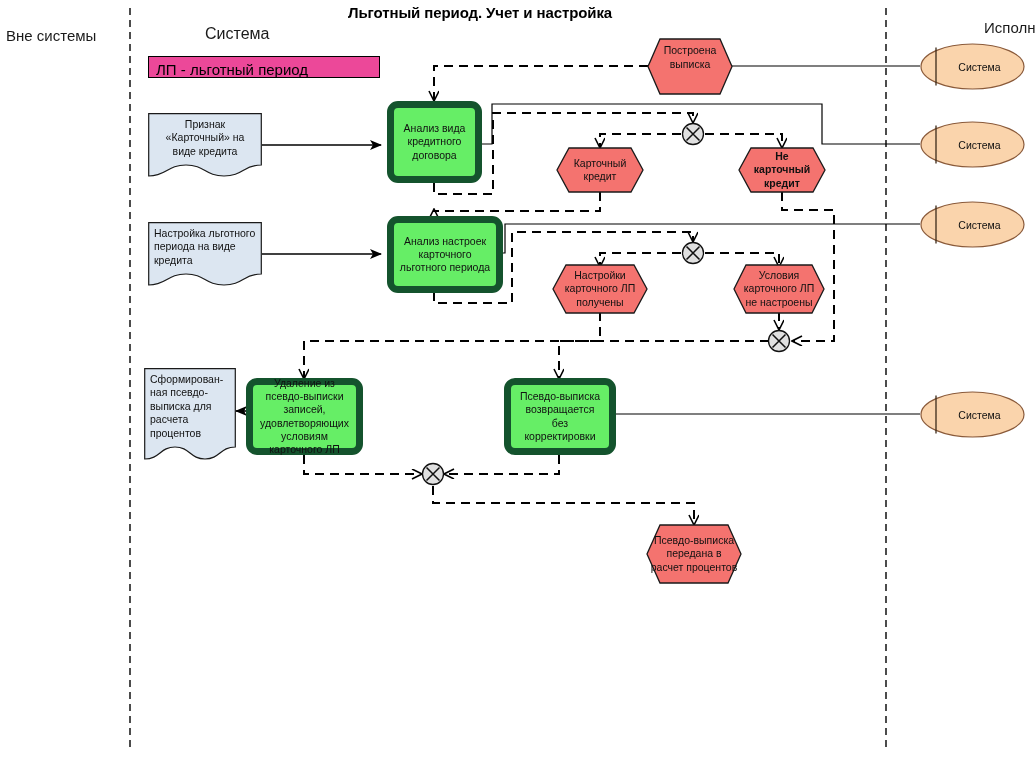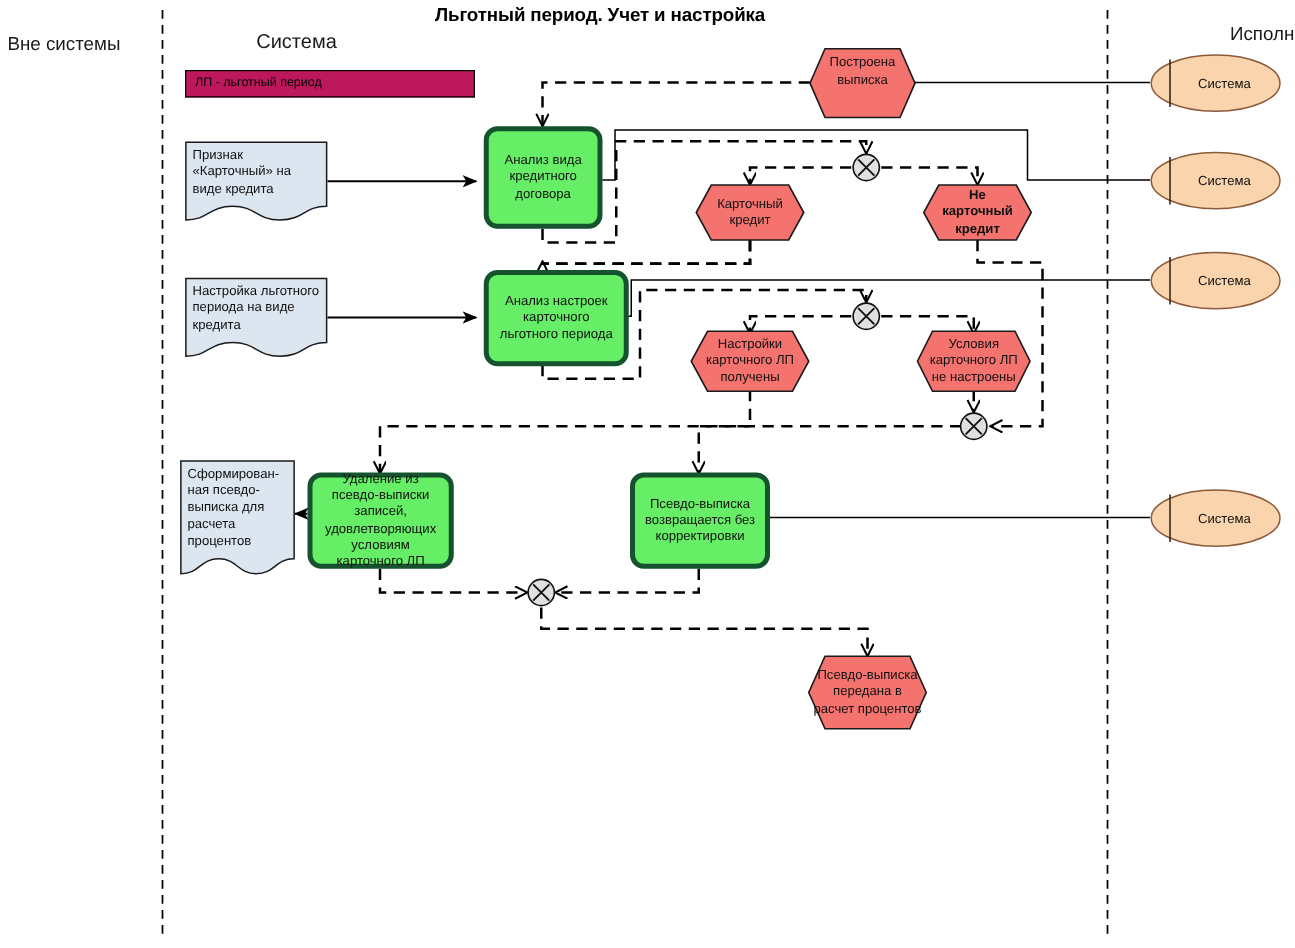--- a/index.html
+++ b/index.html
@@ -35,31 +35,31 @@
   .lane-label {
     position: absolute;
     font-size: 15px;
     white-space: nowrap;
     color: #1a1a1a;
   }
   .legend-box {
     position: absolute;
     box-sizing: border-box;
     border: 1px solid #000;
-    background: #be185d;
-    font-size: 10px;
+    background: #ec4899;
+    font-size: 15px;
     padding: 4px 7px;
     line-height: 1.2;
   }
   
   .proc {
     position: absolute;
     box-sizing: border-box;
     background: #66ee66;
-    border: 4px solid #14532d;
+    border: 7px solid #14532d;
     border-radius: 11px;
     display: flex;
     align-items: center;
     justify-content: center;
     text-align: center;
     font-size: 10.5px;
     line-height: 1.25;
     padding: 3px 5px;
     color: #111;
   }
@@ -198,21 +198,21 @@
   </svg>
 
   <div class="diagram-title" style="left:348px; top:4px;">Льготный период. Учет и настройка</div>
 
   <div class="lane-label" style="left:6px; top:27px;">Вне системы</div>
   <div class="lane-label" style="left:205px; top:25px; font-size:16px;">Система</div>
   <div class="lane-label" style="left:984px; top:19px;">Исполнитель</div>
 
   <div class="legend-box" style="left:148px; top:56px; width:232px; height:22px;">ЛП - льготный период</div>
 
-  <div class="doc-wrap" style="left:148px; top:113px; width:114px; height:64px;">
+  <div class="doc-wrap" style="left:148px; top:113px; width:114px; height:64px;text-align:center;">
     <svg width="114" height="64" viewBox="0 0 114 64">
       <path d="M0.7,0.7 H113.3 V52 C95,52 95,63 76,63 C57,63 57,52 38,52 C19,52 19,63 0.7,63 Z" fill="#dce6f1" stroke="#1a1a1a" stroke-width="1.2"></path>
     </svg>
     <div class="doc-label">Признак «Карточный» на виде кредита</div>
   </div>
 
   <div class="doc-wrap" style="left:148px; top:222px; width:126px; height:64px;">
     <svg width="114" height="64" viewBox="0 0 114 64">
       <path d="M0.7,0.7 H113.3 V52 C95,52 95,63 76,63 C57,63 57,52 38,52 C19,52 19,63 0.7,63 Z" fill="#dce6f1" stroke="#1a1a1a" stroke-width="1.2"></path>
     </svg>

